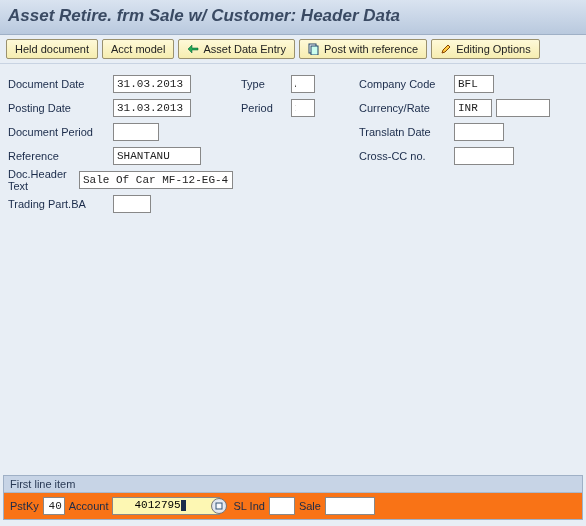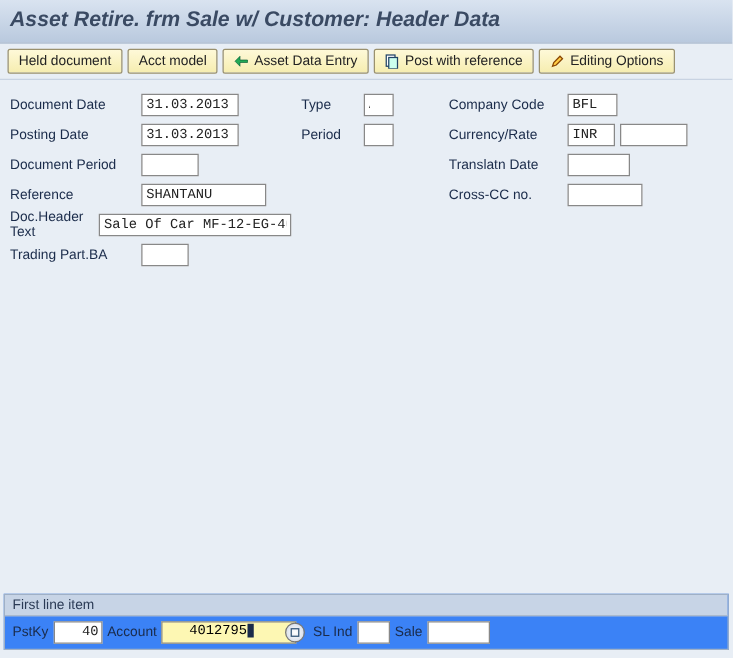--- a/index.html
+++ b/index.html
@@ -63,51 +63,51 @@
     background: #fff;
     height: 18px;
     padding: 1px 3px;
     font-family: "Courier New", monospace;
     font-size: 11px;
     color: #222;
   }
   .inp-date { width: 78px; }
   .inp-sm { width: 24px; text-align: right; padding-right: 18px;}
   .inp-doc { width: 46px; }
-  .inp-ref { width: 100px; }
+  .inp-ref { width: 88px; }
   .inp-head { width: 200px; }
   .inp-tpba { width: 38px; }
   .inp-cc { width: 40px; }
   .inp-cr { width: 38px; }
   .inp-cr2 { width: 54px; }
   .inp-td { width: 50px; }
   .inp-ccn { width: 60px; }
   .bottom-strip {
     position: absolute;
     left: 3px;
     right: 3px;
     bottom: 6px;
     border: 1px solid #9fb0c6;
-    background: #3b82f6;
+    background: #f97316;
   }
   .strip-head {
     font-size: 11px;
     padding: 2px 6px;
     color: #2a3a55;
     background: #c7d4e6;
     border-bottom: 1px solid #aab9cc;
   }
   .strip-body {
     display: flex;
     align-items: center;
     gap: 4px;
     padding: 4px 6px;
   }
   .strip-body .lbl2 { color: #1a2b4a; }
-  .inp-pstky { width: 39px; text-align: right; padding-right:2px;}
+  .inp-pstky { width: 22px; text-align: right; padding-right:2px;}
   .acct-wrap { position: relative; display: inline-flex; align-items:center;}
   .inp-acct {
     width: 108px;
     background: #fdf7b3;
     border: 1px solid #888;
     height: 18px;
     font-family: "Courier New", monospace;
     font-size: 11px;
     padding: 1px 21px;
   }

